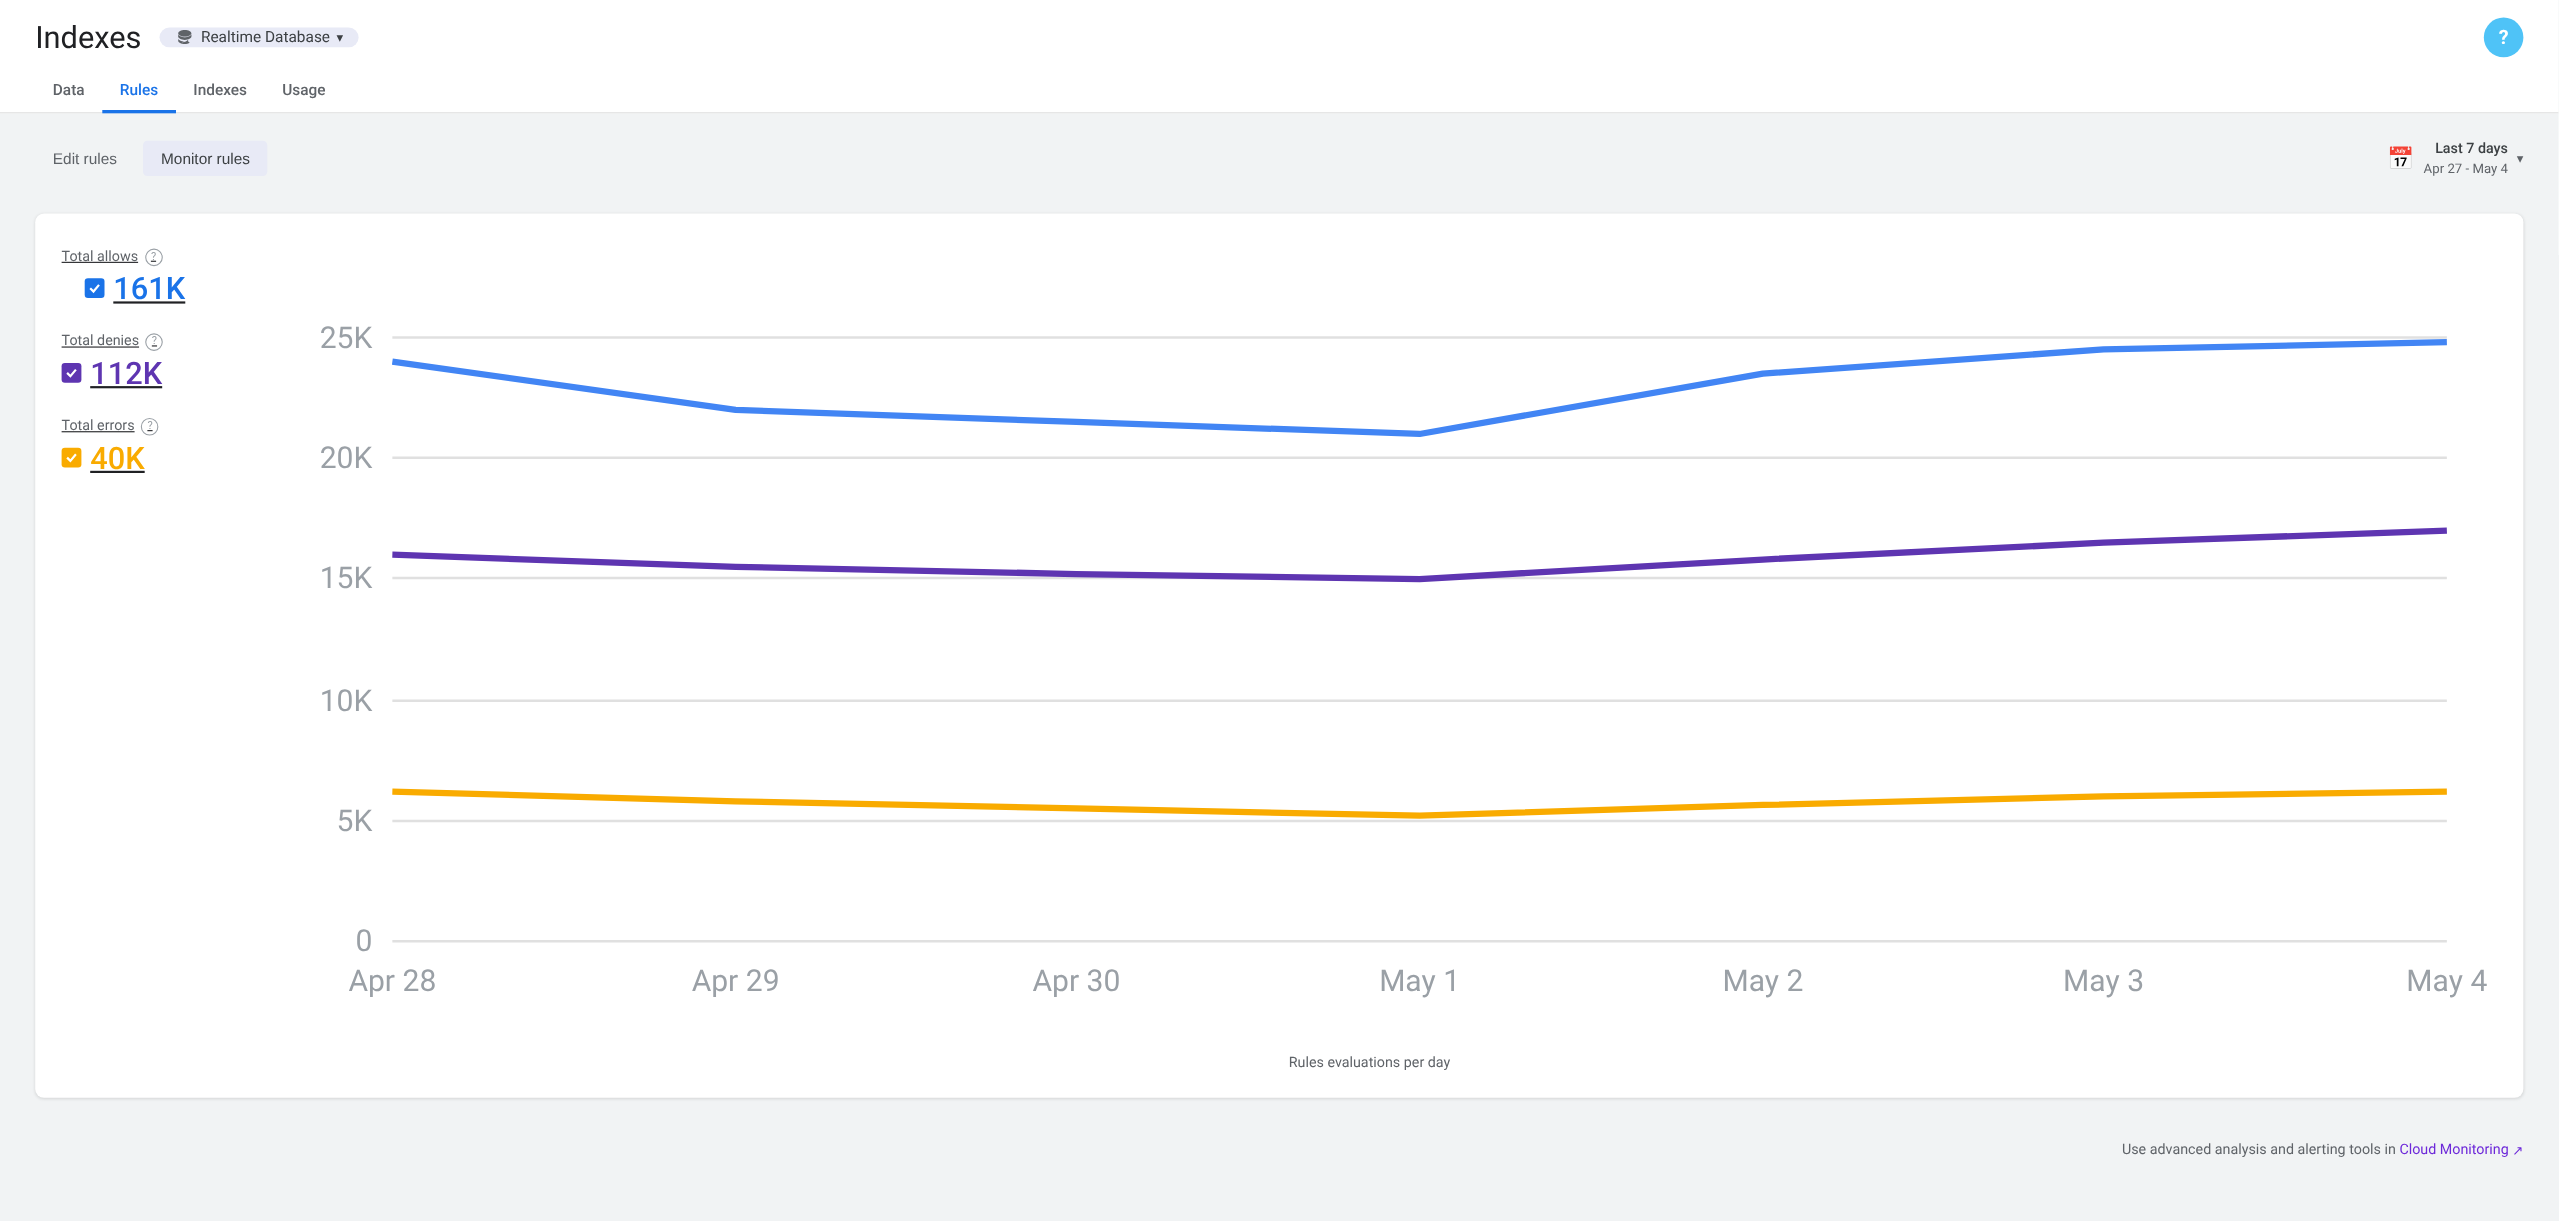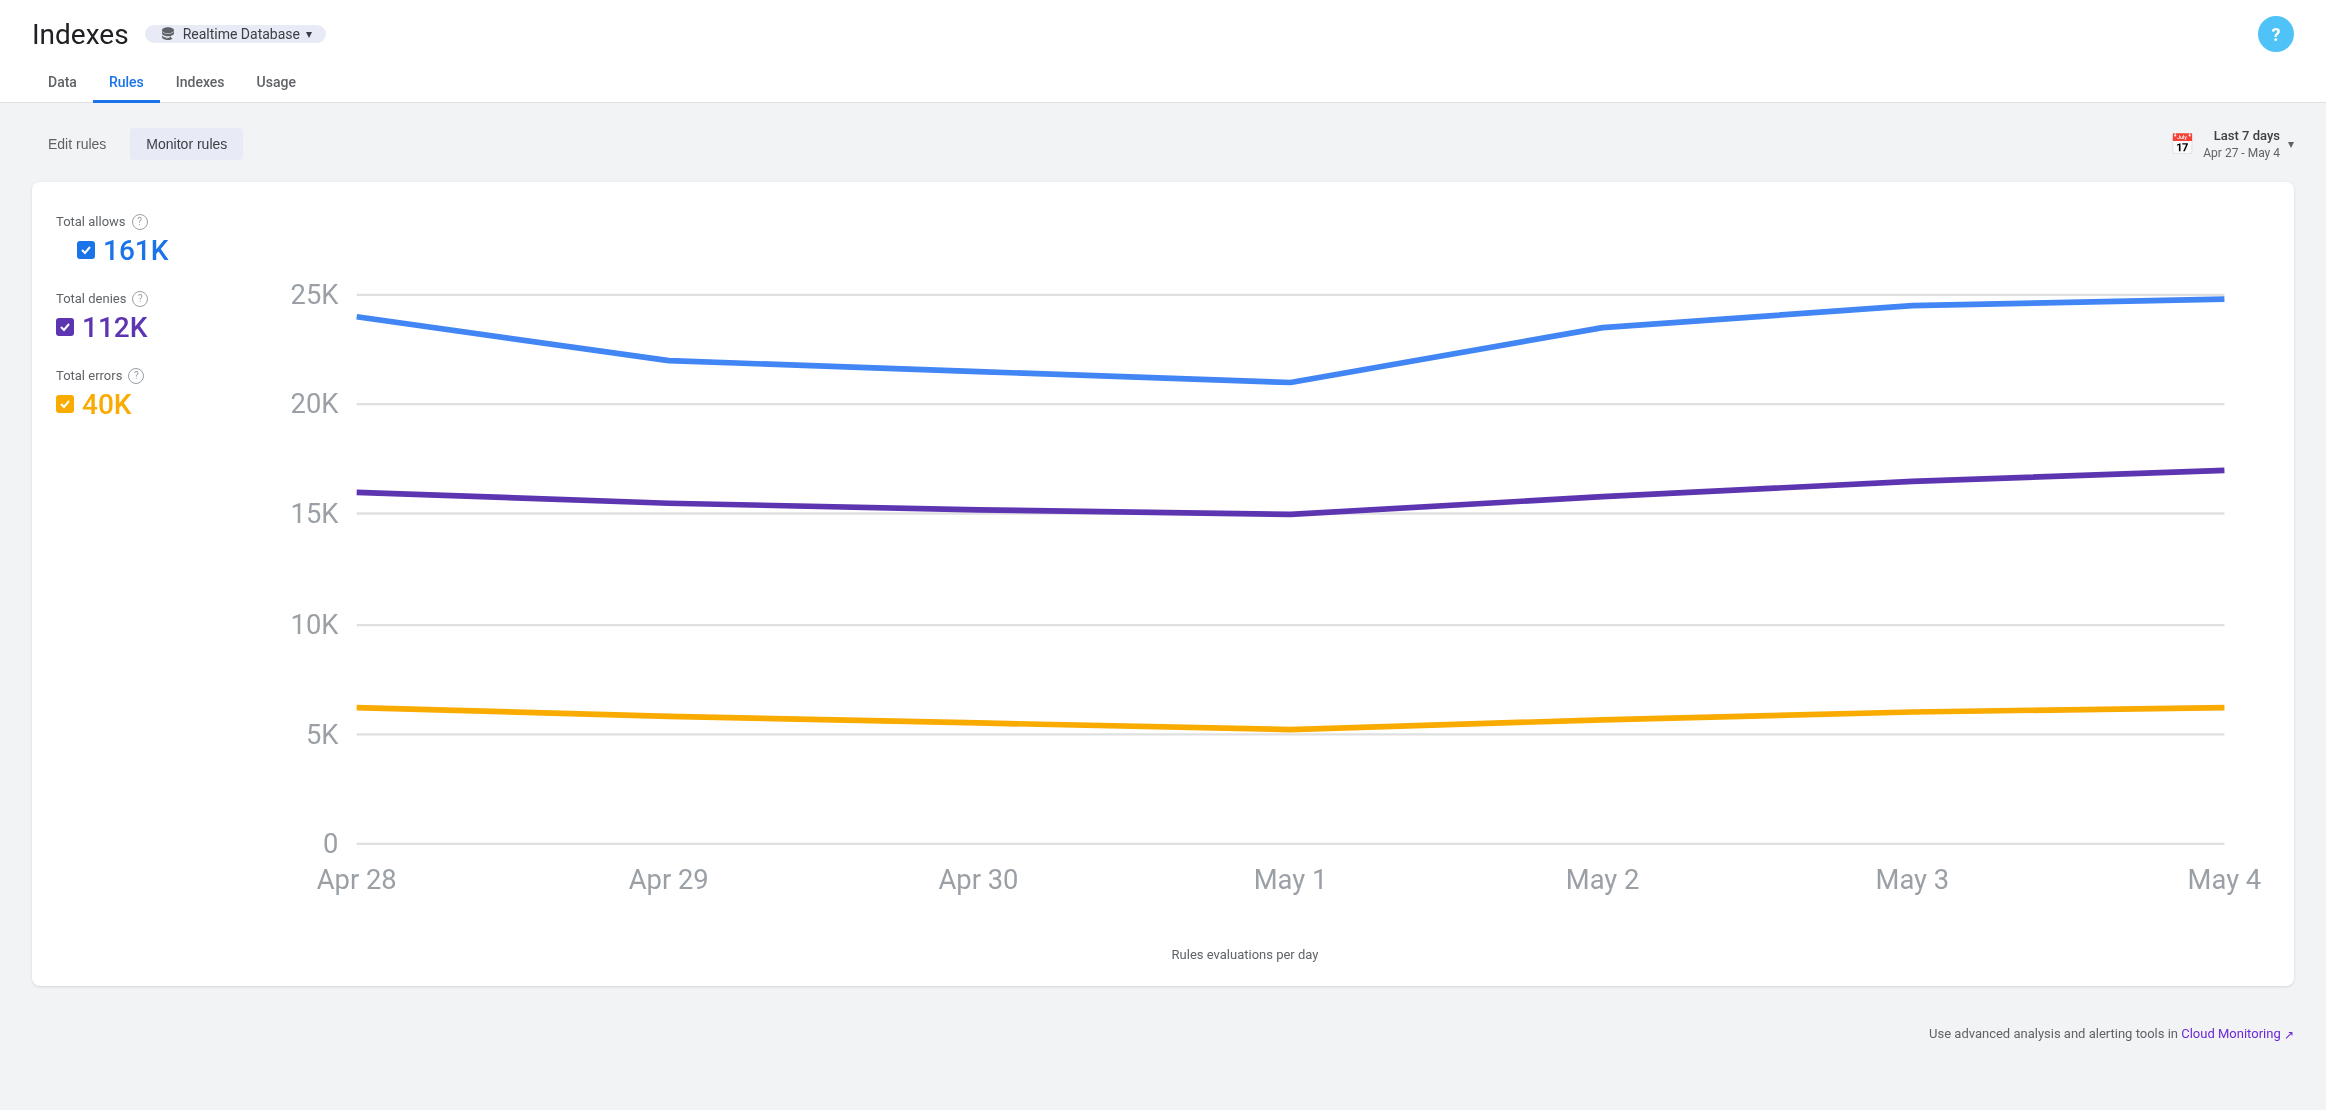--- a/index.html
+++ b/index.html
@@ -72,21 +72,21 @@
     .nav-tab.active {
       color: #1a73e8;
       border-bottom: 3px solid #1a73e8;
     }
     .main-content {
       padding: 24px 32px;
     }
     .toolbar {
       display: flex;
       justify-content: space-between;
-      margin-bottom: 20px;
+      margin-bottom: 32px;
     }
     .toolbar-left {
       display: flex;
       align-items: center;
       gap: 8px;
     }
     .btn-edit-rules {
       background: transparent;
       border: none;
       padding: 8px 16px;
@@ -139,20 +139,21 @@
     .chart-layout {
       display: flex;
       gap: 24px;
     }
     .chart-legends {
       display: flex;
       flex-direction: column;
       gap: 24px;
       min-width: 140px;
       padding-top: 8px;
+      text-decoration: underline;
     }
     .legend-item {}
     .legend-label {
       display: flex;
       align-items: center;
       gap: 6px;
       font-size: 13px;
       color: #5f6368;
       margin-bottom: 4px;
     }

